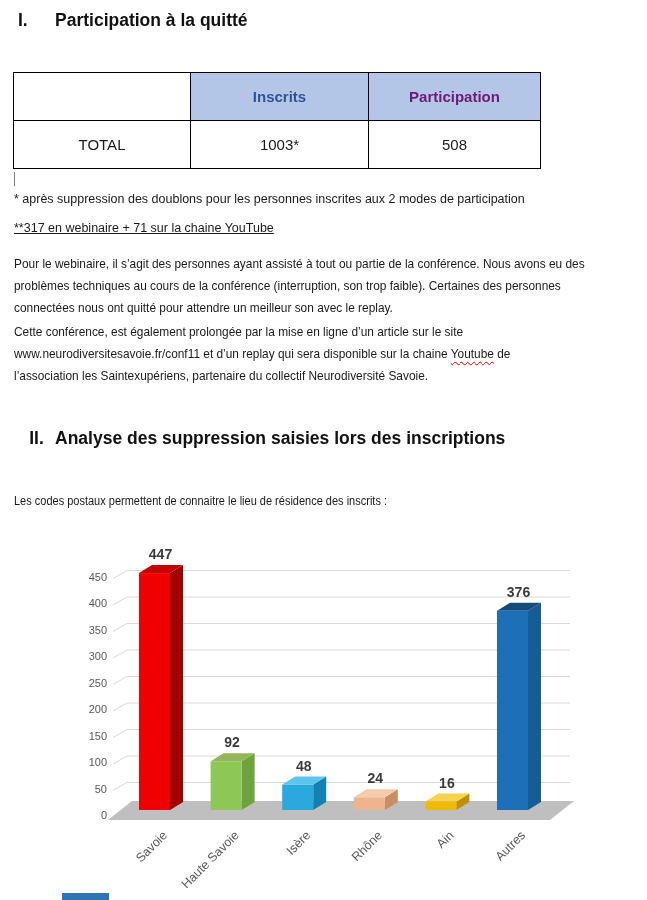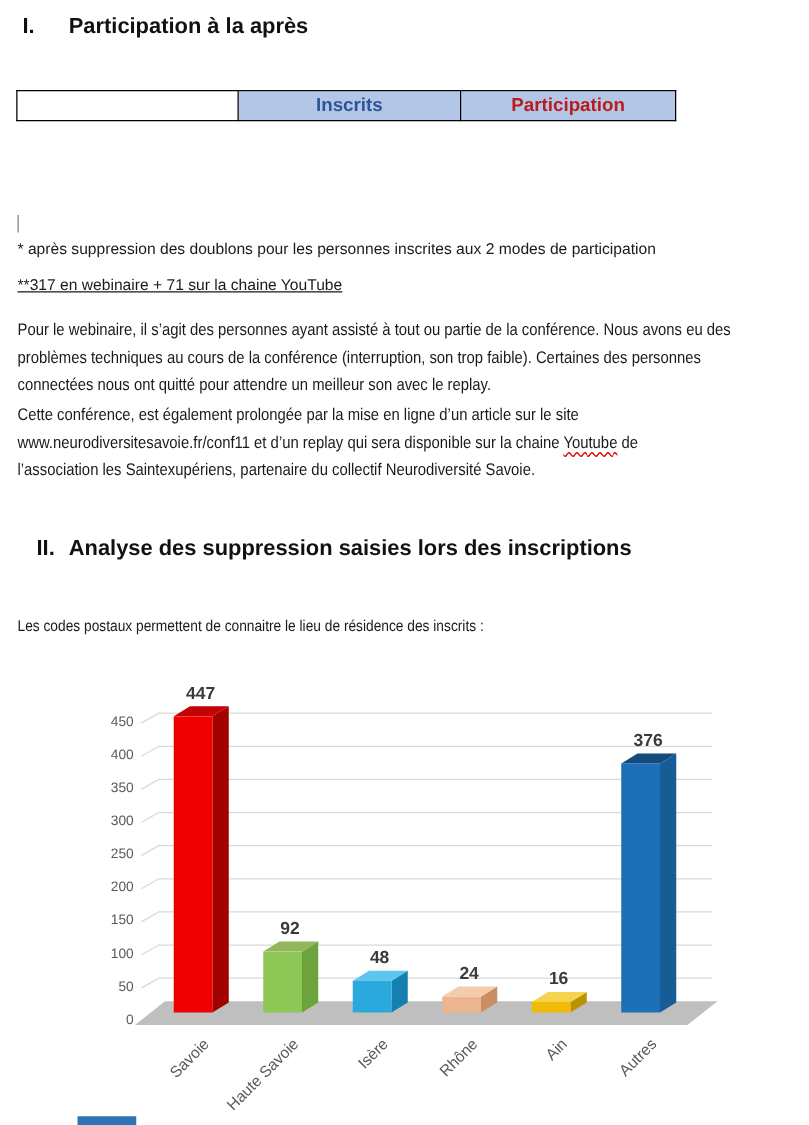--- a/index.html
+++ b/index.html
@@ -4,49 +4,54 @@
 <style>
   html,body{margin:0;padding:0;}
   body{
     width:647px;height:900px;position:relative;background:#ffffff;
     font-family:"Liberation Sans", sans-serif;color:#1a1a1a;overflow:hidden;
   }
   .abs{position:absolute;}
   .heading{display:flex;font-weight:bold;font-size:17.5px;color:#111;}
   .heading .num{width:37px;}
   .doc-table{border-collapse:collapse;table-layout:fixed;font-size:15px;}
-  .doc-table td,.doc-table th{border:1px solid #000;text-align:center;height:23px;padding:0 2px;overflow:hidden;white-space:nowrap;}
+  .doc-table td,.doc-table th{border:1px solid #000;text-align:center;height:23px;padding:12px 2px;overflow:hidden;white-space:nowrap;}
   .doc-table th.hdr{font-weight:bold;}
   .para{font-size:13.5px;line-height:22px;transform:scaleX(0.88);transform-origin:left top;white-space:nowrap;}
   .fnote{font-size:12.5px;white-space:nowrap;}
   .intro{font-size:12.5px;transform:scaleX(0.88);transform-origin:left top;white-space:nowrap;}
   .misspelled{text-decoration:underline wavy #e00000 1px;text-underline-offset:3px;}
   .caret-mark{width:1px;height:14px;background:#7f7f7f;}
   .blue-strip{background:#2e74b5;}
   svg{font-family:"Liberation Sans", sans-serif;}
 </style>
 </head>
 <body>
 
 <div class="abs heading" style="left:18px;top:10px;">
   <span class="num">I.</span>
-  <span>Participation à la après</span>
+  <span>Participation à la quitté</span>
 </div>
 
 <table class="doc-table abs" style="left:13px;top:72px;width:527px;">
   <colgroup>
       <col style="width:177px">
       <col style="width:178px">
       <col style="width:172px">
     </colgroup>
   <tbody>
       <tr>
     <th style="background:#fff;"></th>
     <th class="hdr" style="background:#B4C6E7;color:#2F5496;">Inscrits</th>
-    <th class="hdr" style="background:#B4C6E7;color:#b91c1c;">Participation</th>
+    <th class="hdr" style="background:#B4C6E7;color:#701a75;">Participation</th>
+  </tr>
+  <tr>
+    <td>TOTAL</td>
+    <td>1003*</td>
+    <td>508</td>
   </tr>
 </tbody>
   </table>
 
 <div class="abs caret-mark" style="left:14px;top:172px;"></div>
 
 <div class="abs fnote" style="left:14px;top:192px;">* après suppression des doublons pour les personnes inscrites aux 2 modes de participation</div>
 <div class="abs fnote" style="left:14px;top:221px;text-decoration:underline;">**317 en webinaire + 71 sur la chaine YouTube</div>
 
 <div class="abs para" style="left:14px;top:253px;">

